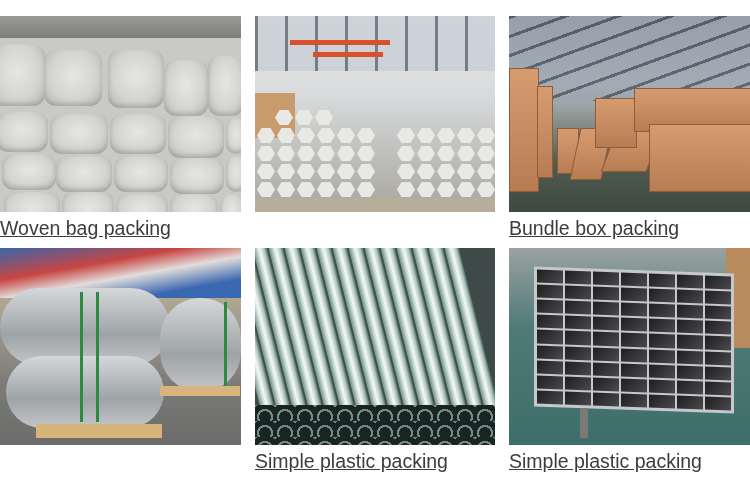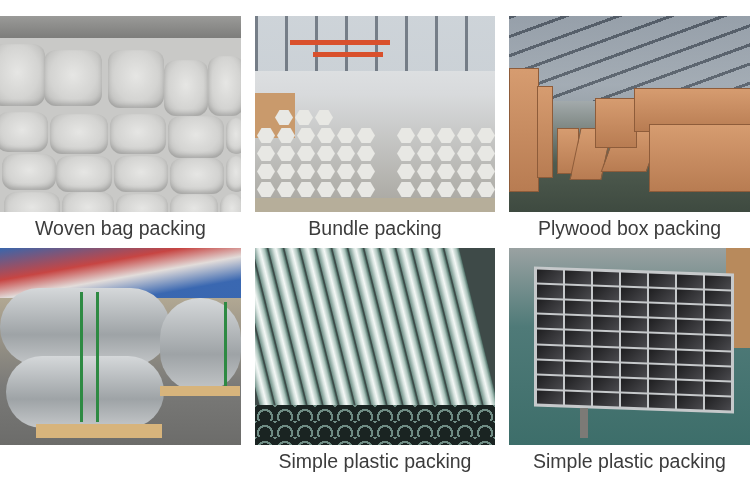--- a/index.html
+++ b/index.html
@@ -1,20 +1,20 @@
 <!DOCTYPE html>
 <html><head>
 <meta charset="utf-8">
 <style>
   html, body { margin: 0; padding: 0; background: #ffffff; }
   body { width: 750px; height: 492px; position: relative; overflow: hidden;
          font-family: "Liberation Sans", "DejaVu Sans", sans-serif; }
   .cell { position: absolute; }
   .photo { position: absolute; overflow: hidden; }
-  .label { position: absolute; width: 100%; text-align: center; font-size: 19.5px; color: #3c3c3c; white-space: nowrap; }
+  .label { position: absolute; width: 100%; text-align: left; font-size: 19.5px; color: #3c3c3c; white-space: nowrap; text-decoration: underline; }
 
   
   .woven { background: #c9c9c7; }
   .woven .bag { position: absolute; border-radius: 12px; background: radial-gradient(ellipse at 50% 45%, #e6e6e4 0%, #d4d4d2 55%, #b4b4b2 100%); box-shadow: inset 0 -3px 4px rgba(0,0,0,0.15); }
   .woven .top { position: absolute; left: 0; top: 0; width: 100%; height: 22px; background: linear-gradient(#9a9a98, #7d7d7b); }
 
   
   .bundle { background: linear-gradient(#e7eaec 0%, #d8dadc 40%, #a7a59e 100%); }
   .bundle .roof { position: absolute; left: 0; top: 0; width: 100%; height: 55px; background: repeating-linear-gradient(90deg, #5a6470 0 3px, #c7ced4 3px 30px); opacity: 0.8; }
   .bundle .crane { position: absolute; height: 5px; background: #d9502c; }
@@ -124,36 +124,35 @@
       <div class="hex" style="left:182px;top:148px;"></div>
       <div class="hex" style="left:202px;top:148px;"></div>
       <div class="hex" style="left:222px;top:148px;"></div>
     <div class="hex" style="left:142px;top:166px;"></div>
       <div class="hex" style="left:162px;top:166px;"></div>
       <div class="hex" style="left:182px;top:166px;"></div>
       <div class="hex" style="left:202px;top:166px;"></div>
       <div class="hex" style="left:222px;top:166px;"></div>
     <div class="floor"></div>
   </div>
-  <div class="label" style="left:0;top:217px;">Bundle packing</div>
 </div>
 
 <div class="cell" style="left:509px;top:0;width:241px;height:240px;">
   <div class="photo wood" style="left:0;top:16px;width:241px;height:196px;">
     <div class="roof"></div>
     <div class="box" style="left:0;top:52px;width:28px;height:122px;"></div>
     <div class="box" style="left:28px;top:70px;width:14px;height:90px;"></div>
     <div class="box" style="left:48px;top:112px;width:20px;height:44px;"></div>
     <div class="box" style="left:66px;top:112px;width:30px;height:50px;transform:skewX(-12deg);"></div>
     <div class="box" style="left:100px;top:110px;width:44px;height:44px;transform:skewX(-20deg);"></div>
     <div class="box" style="left:86px;top:82px;width:40px;height:48px;"></div>
     <div class="box" style="left:125px;top:72px;width:116px;height:42px;"></div>
     <div class="box" style="left:140px;top:108px;width:101px;height:66px;"></div>
   </div>
-  <div class="label" style="left:0;top:217px;">Plywood box packing</div>
+  <div class="label" style="left:0;top:217px;">Bundle box packing</div>
 </div>
 
 <div class="cell" style="left:0;top:240px;width:241px;height:252px;">
   <div class="photo ply" style="left:0;top:8px;width:241px;height:197px;">
     <div class="tarp"></div>
     <div class="roll" style="left:0;top:40px;width:170px;height:78px;"></div>
     <div class="roll" style="left:6px;top:108px;width:158px;height:72px;"></div>
     <div class="roll" style="left:160px;top:50px;width:81px;height:94px;"></div>
     <div class="strap" style="left:80px;top:44px;height:130px;"></div>
     <div class="strap" style="left:96px;top:44px;height:130px;"></div>

